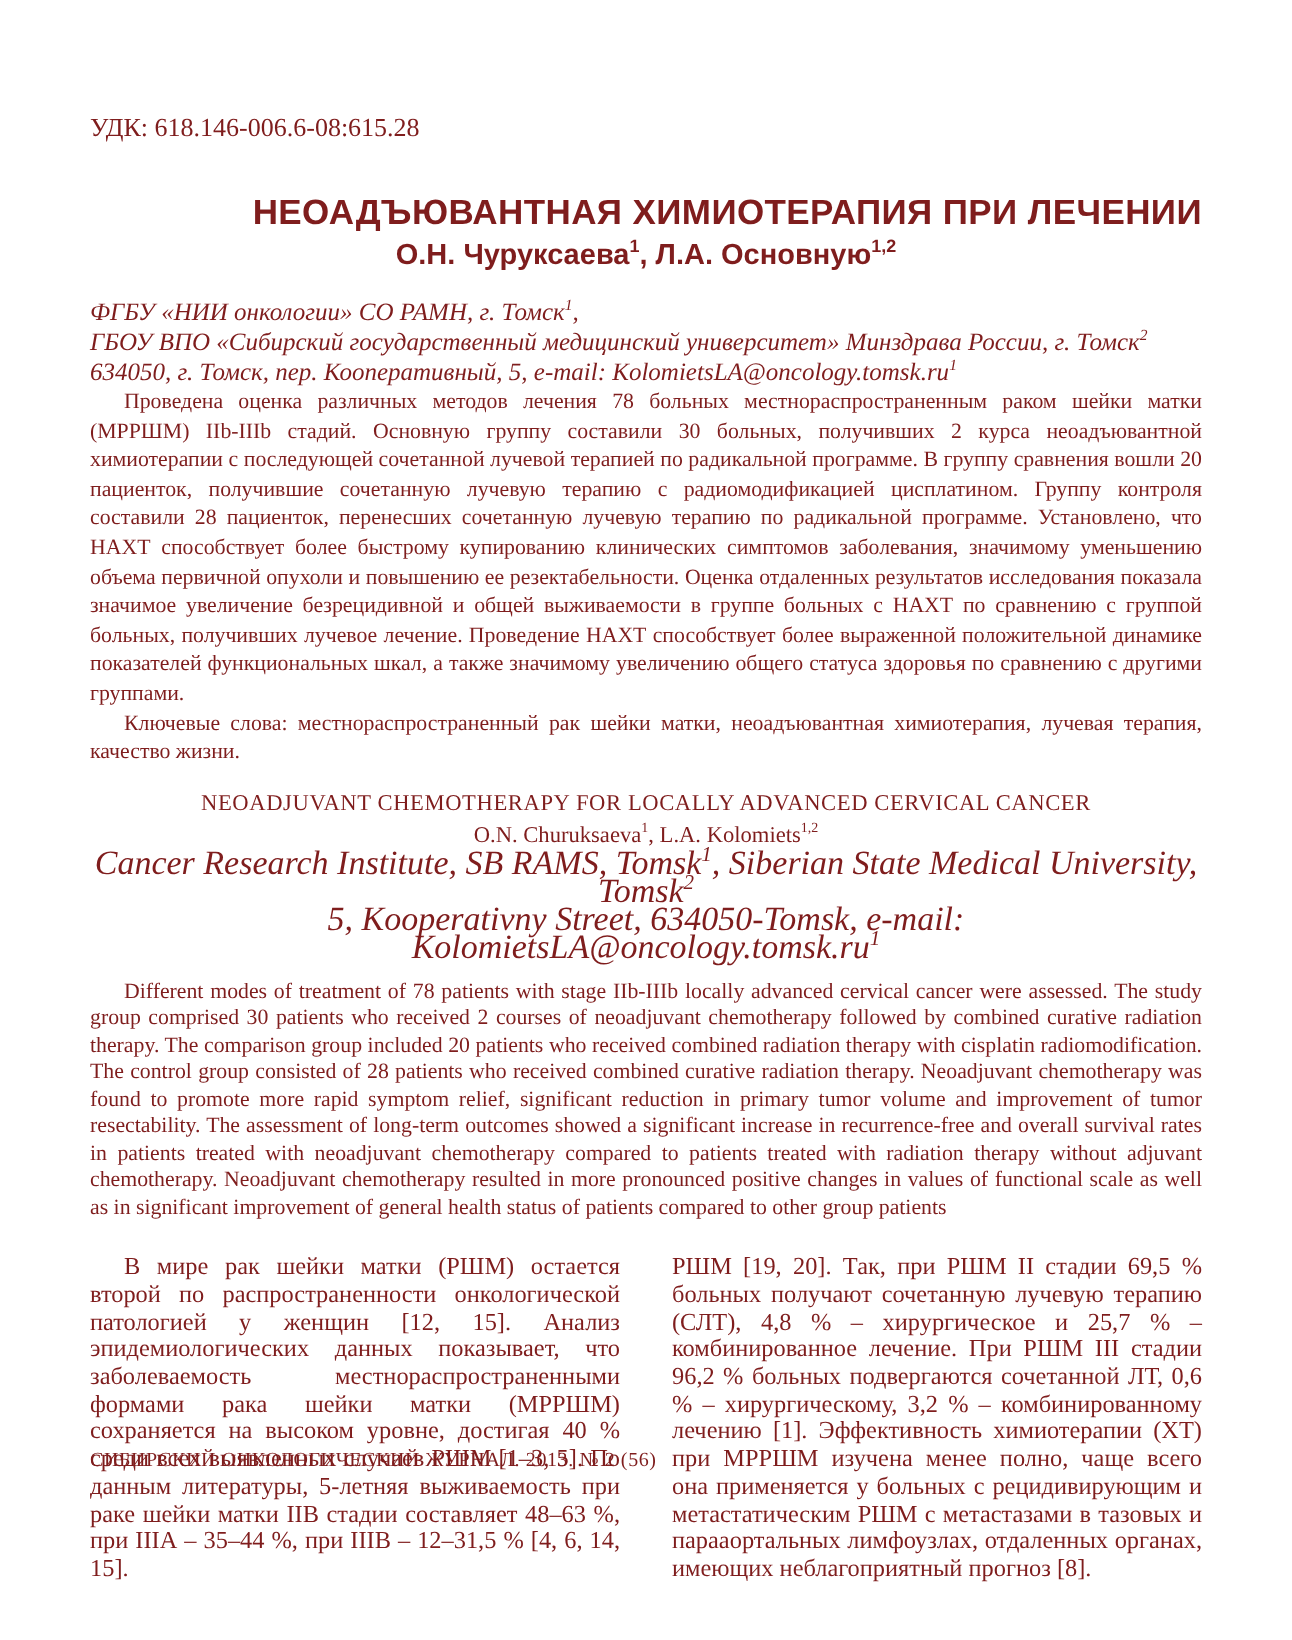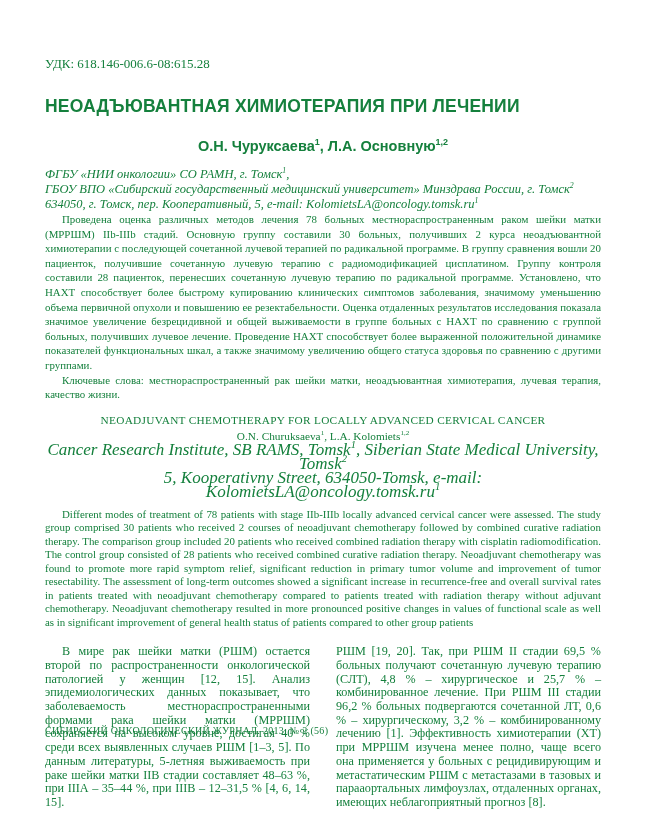--- a/index.html
+++ b/index.html
@@ -2,37 +2,37 @@
 <html><head>
 <meta charset="utf-8">
 <style>
   html, body { margin: 0; padding: 0; background: #e8e8e8; }
   .page {
     position: relative;
     width: 646px;
     height: 820px;
     margin: 0 auto;
     background: #ffffff;
-    color: #15803d;
+    color: #7f1d1d;
     font-family: "Liberation Serif", serif;
     box-sizing: border-box;
     padding: 56px 45px 0 45px;
     overflow: hidden;
   }
   .udc {
     font-size: 13px;
     margin-bottom: 22px;
   }
   .title-ru {
     font-family: "Liberation Sans", sans-serif;
     font-weight: bold;
     font-size: 17.5px;
     line-height: 24px;
-    text-align: left;
-    margin: 0 0 20px 0;
+    text-align: right;
+    margin: 0 0 2px 0;
     letter-spacing: 0.2px;
   }
   .authors-ru {
     font-family: "Liberation Sans", sans-serif;
     font-weight: bold;
     font-size: 14.5px;
     text-align: center;
     margin-bottom: 13px;
   }
   .affil-ru {

